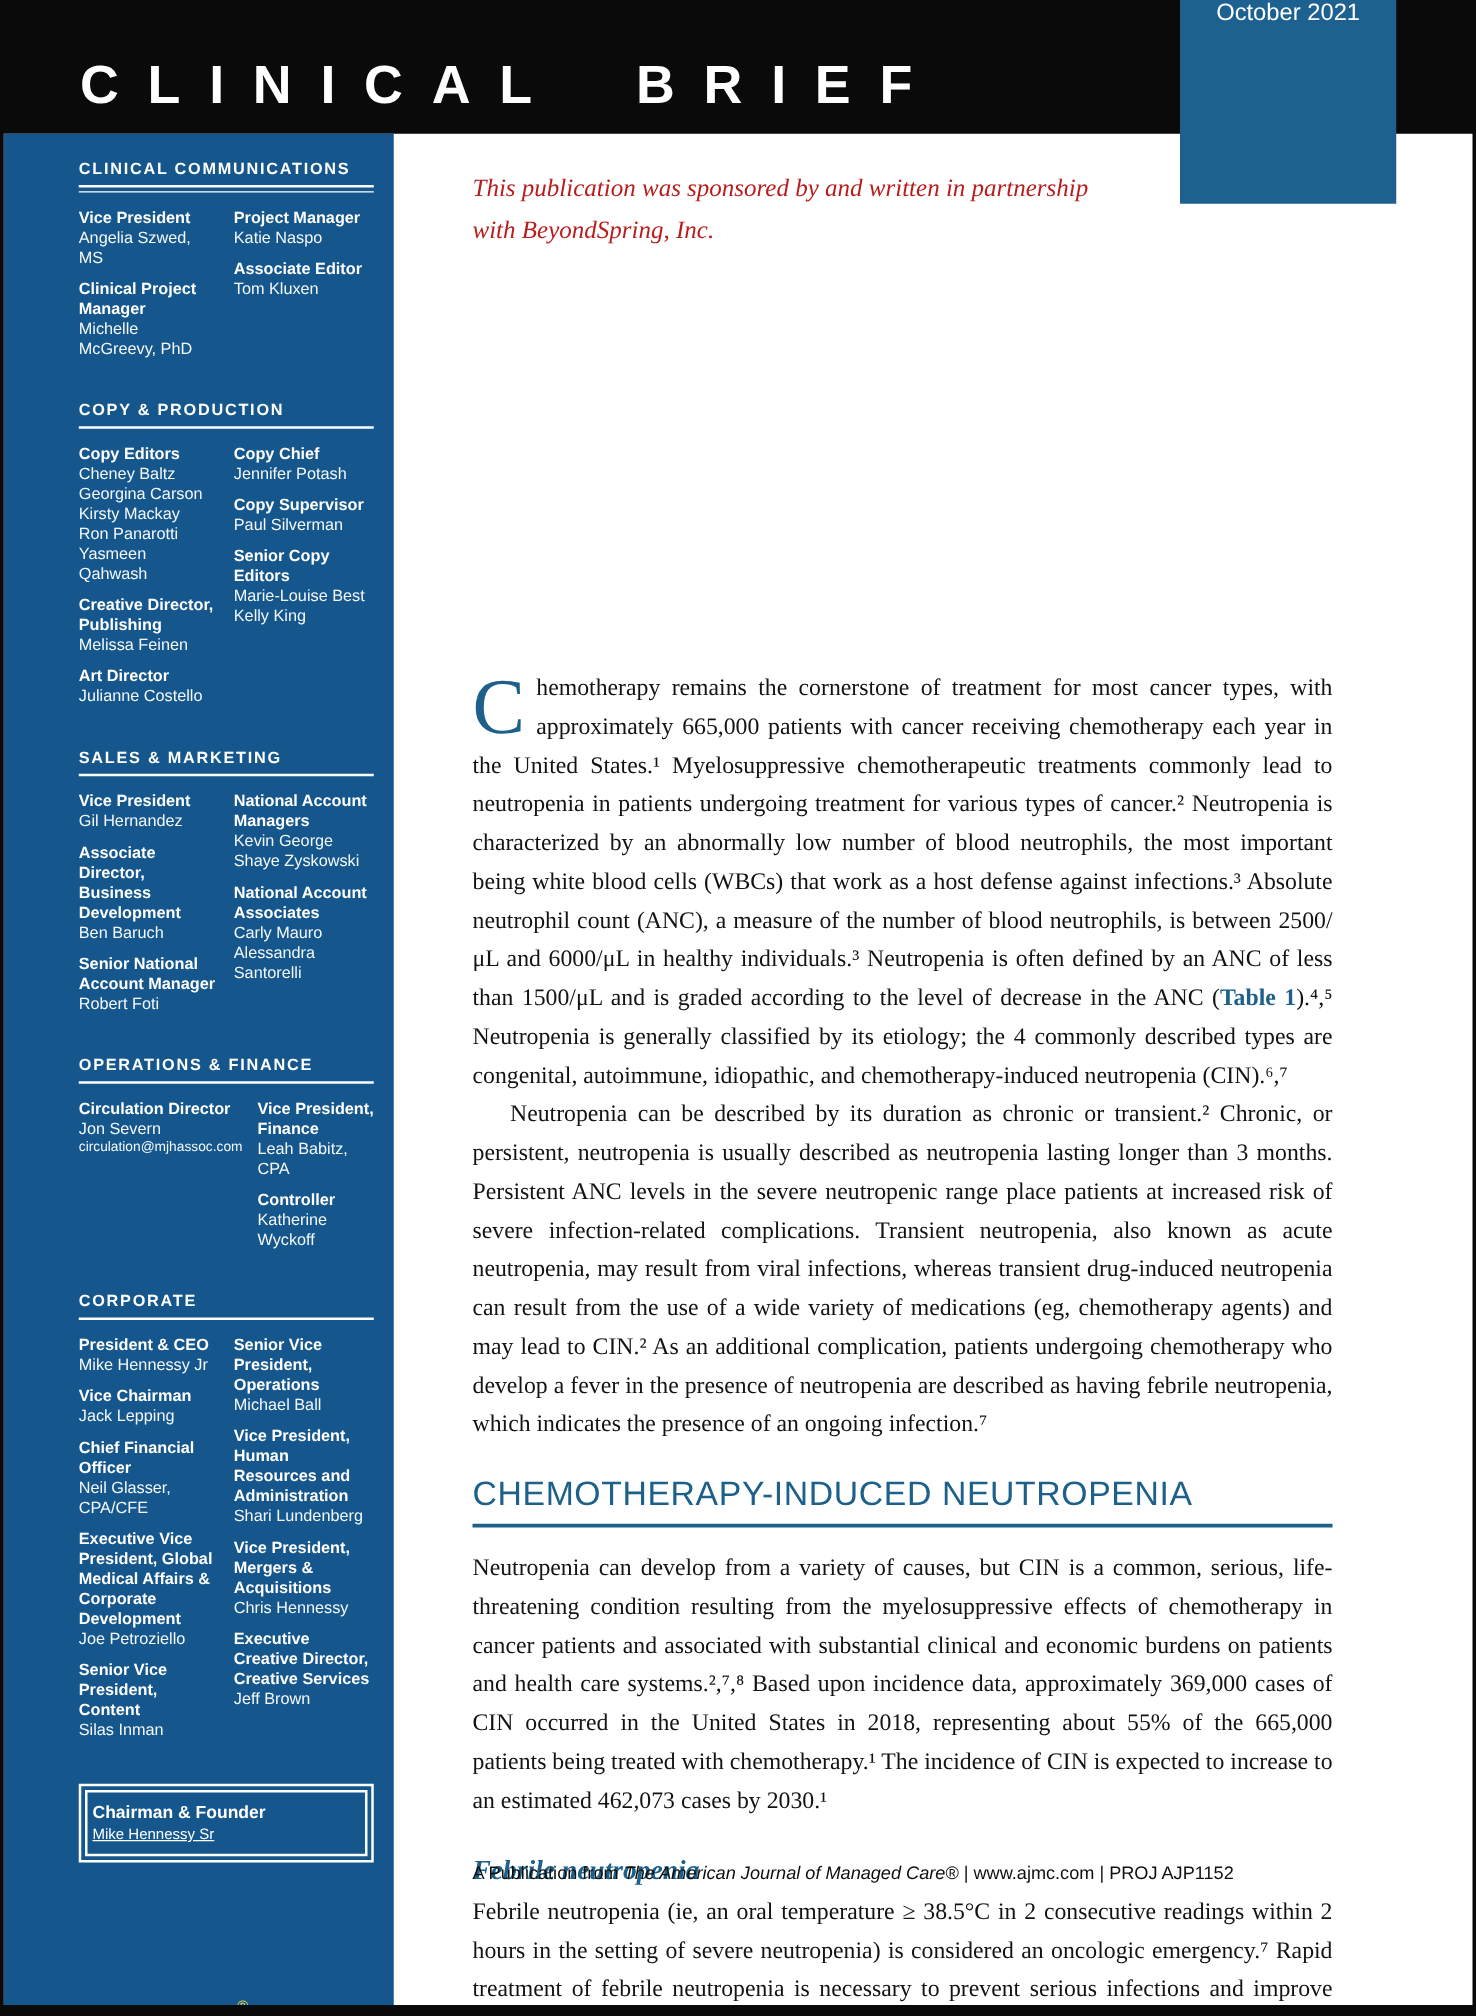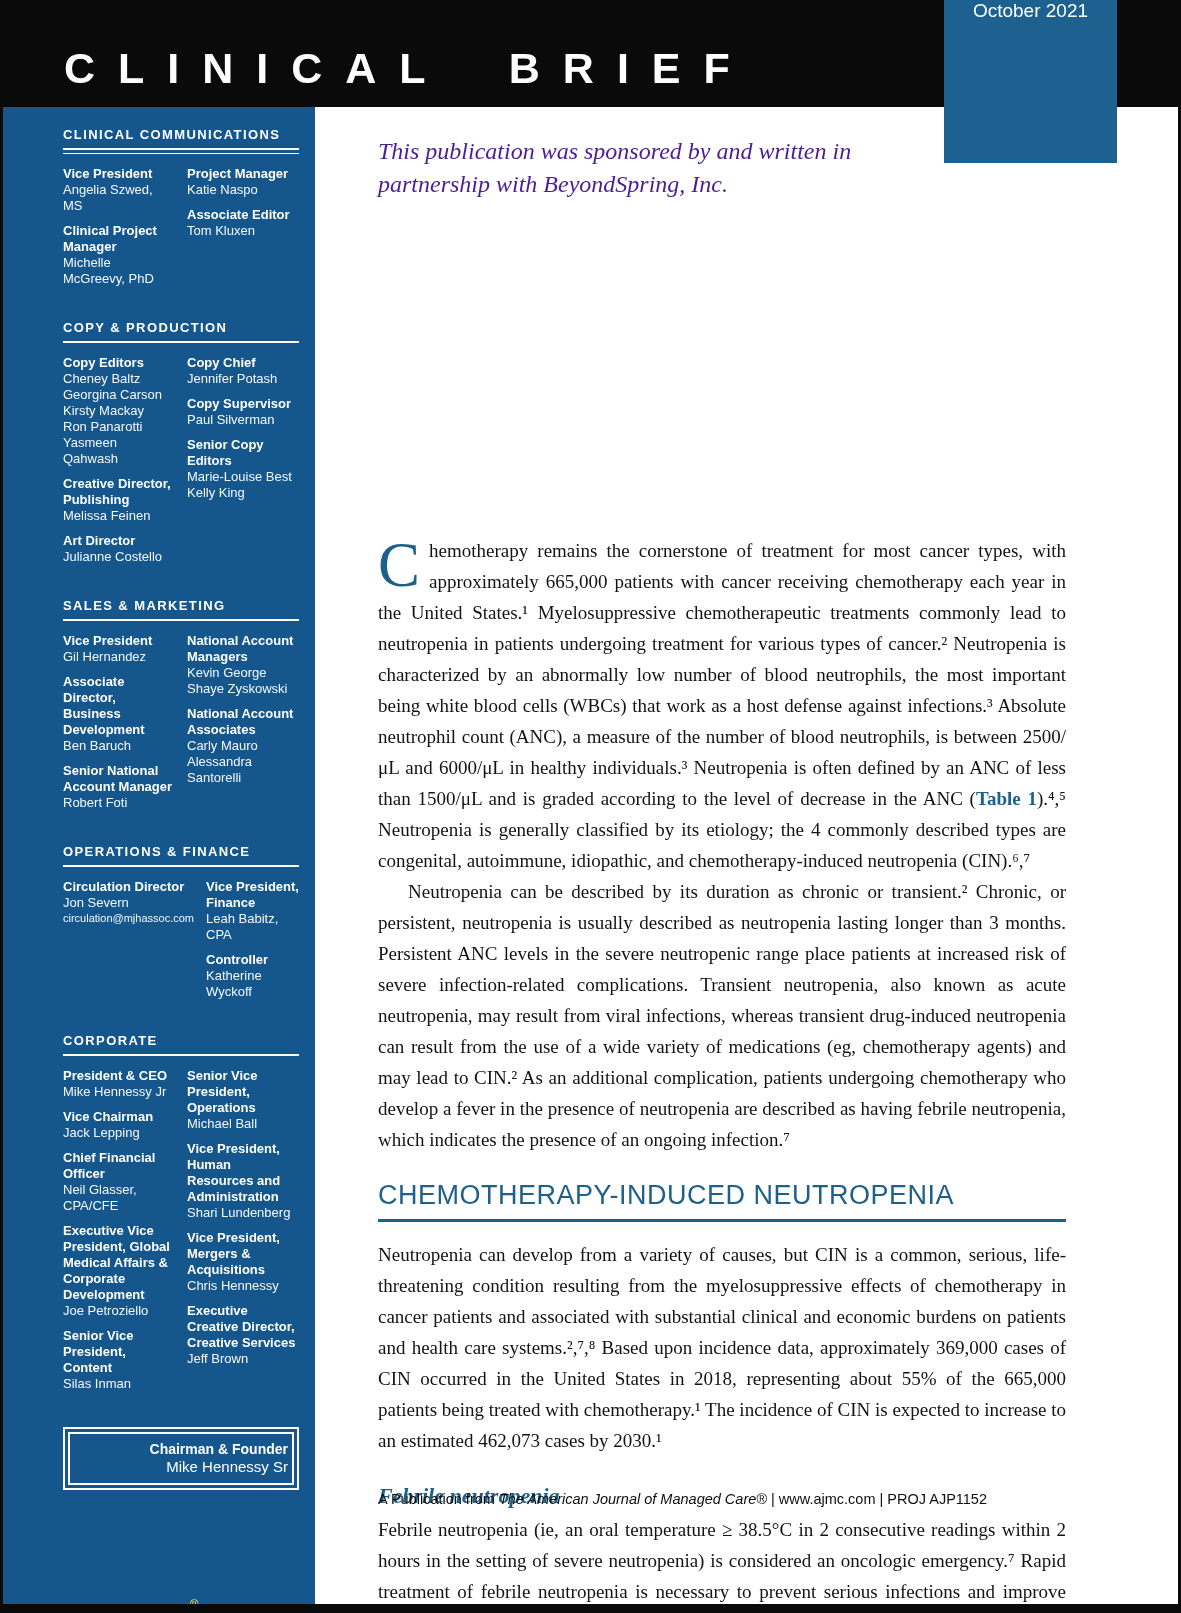--- a/index.html
+++ b/index.html
@@ -32,33 +32,33 @@
   .sec-rule{height:2px;background:#fff;margin:6px 0 12px;}
   .sec-rule.double{height:6px;background:transparent;border-top:2px solid #fff;border-bottom:1px solid #fff;}
   .side-section{margin-bottom:24px;}
   .sec-cols{display:flex;gap:12px;}
   .sec-col{flex:1 1 0;}
   .entry{margin-bottom:9px;}
   .entry-role{font-weight:bold;font-size:13px;line-height:16px;}
   .entry-name{font-size:13px;line-height:16px;white-space:pre-line;color:#f4f8fb;}
   .entry-extra{font-size:11px;line-height:14px;color:#f4f8fb;cursor:pointer;}
   .chairman-box{border:2px solid #fff;padding:3px;margin:26px 0 0 0;}
-  .chairman-inner{border:2px solid #fff;text-align:right;padding:6px 4px 7px;}
+  .chairman-inner{border:2px solid #fff;text-align:left;padding:6px 4px 7px;}
   .ch-role{font-weight:bold;font-size:14px;line-height:18px;}
-  .ch-name{font-size:15px;line-height:18px;}
+  .ch-name{font-size:12px;line-height:18px;text-decoration:underline;}
   .logo{margin-top:108px;position:relative;color:#fde047;}
   .logo-word{font-family:"Liberation Serif", serif;font-size:46px;line-height:46px;letter-spacing:1px;}
   .logo-reg{font-size:12px;vertical-align:top;}
   .logo-tag-wrap{margin:-13px 0 0 46px;border-top:2px solid #e9f0f6;padding-top:2px;width:218px;}
   .logo-tag{font-family:"Liberation Serif", serif;font-size:8.5px;letter-spacing:0.8px;white-space:nowrap;}
   .copyright{margin-top:10px;font-size:13px;line-height:17px;font-weight:400;width:250px;}
   
   .main{position:absolute;left:378px;top:107px;width:688px;height:1490px;}
   .sponsor{position:absolute;top:28px;left:0;width:520px;margin:0;
-           font-family:"Liberation Serif", serif;font-style:italic;font-size:24px;line-height:33px;color:#4c1d95;}
+           font-family:"Liberation Serif", serif;font-style:italic;font-size:20px;line-height:33px;color:#b91c1c;}
   .title{position:absolute;top:134px;left:0;width:100%;margin:0;
          font-size:44px;line-height:54px;font-weight:300;letter-spacing:-0.5px;color:var(--accent);}
   .article{position:absolute;top:428px;left:0;width:100%;
            font-family:"Liberation Serif", serif;font-size:19px;line-height:31px;color:var(--ink);
            text-align:justify;}
   .article p{margin:0;}
   .dropcap{float:left;font-size:63px;line-height:56px;padding:2px 9px 0 0;color:var(--accent);
            font-family:"Liberation Serif", serif;}
   .indent{text-indent:30px;}
   .tlink{color:var(--accent);font-weight:bold;cursor:pointer;}

